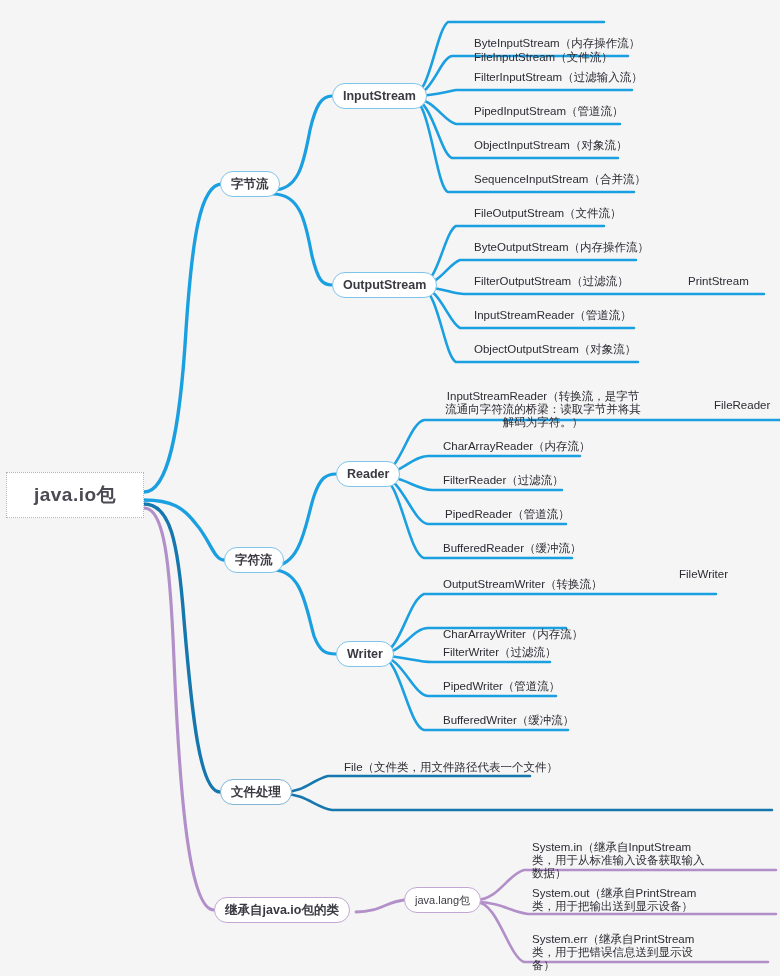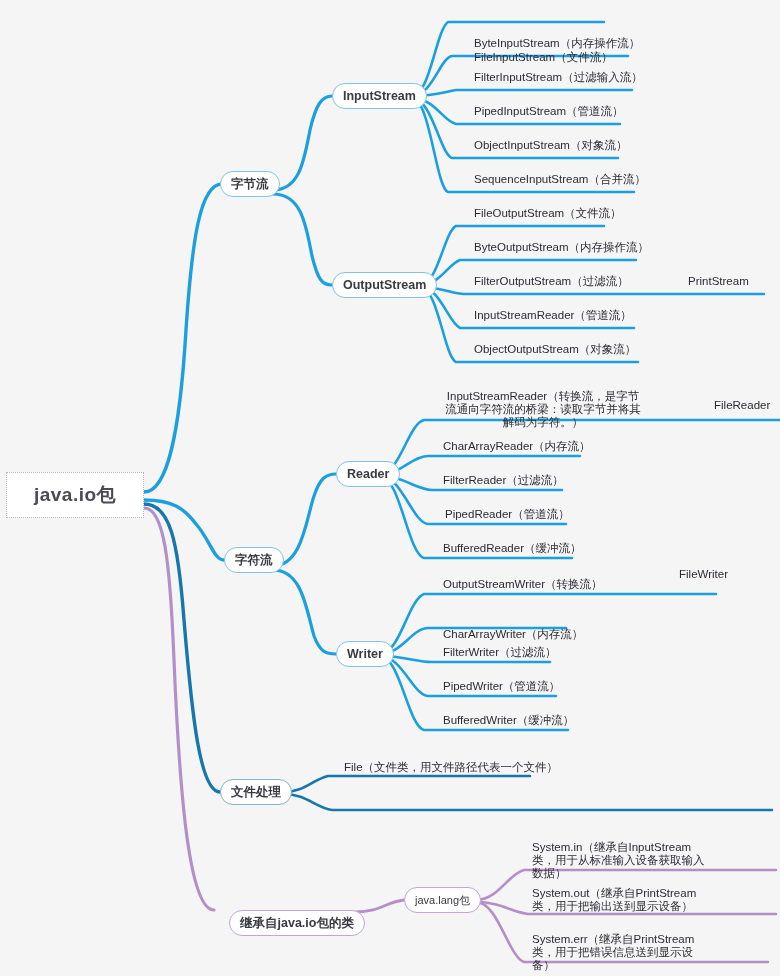--- a/index.html
+++ b/index.html
@@ -116,21 +116,21 @@
 
   <div class="node cap" style="left:220px;top:171px;text-align:center;">
     <span>字节流</span>
   </div>
   <div class="node cap" style="left:224px;top:547px;">
     <span>字符流</span>
   </div>
   <div class="node cap dark" style="left:220px;top:779px;">
     <span>文件处理</span>
   </div>
-  <div class="node cap purple" style="left:229px;top:897px;margin-top:13px;">
+  <div class="node cap purple" style="left:214px;top:897px;">
     <span>继承自java.io包的类</span>
   </div>
 
   <div class="node cap" style="left:332px;top:83px;">
     <span>InputStream</span>
   </div>
   <div class="node cap" style="left:332px;top:272px;">
     <span>OutputStream</span>
   </div>
   <div class="node cap" style="left:336px;top:461px;">

